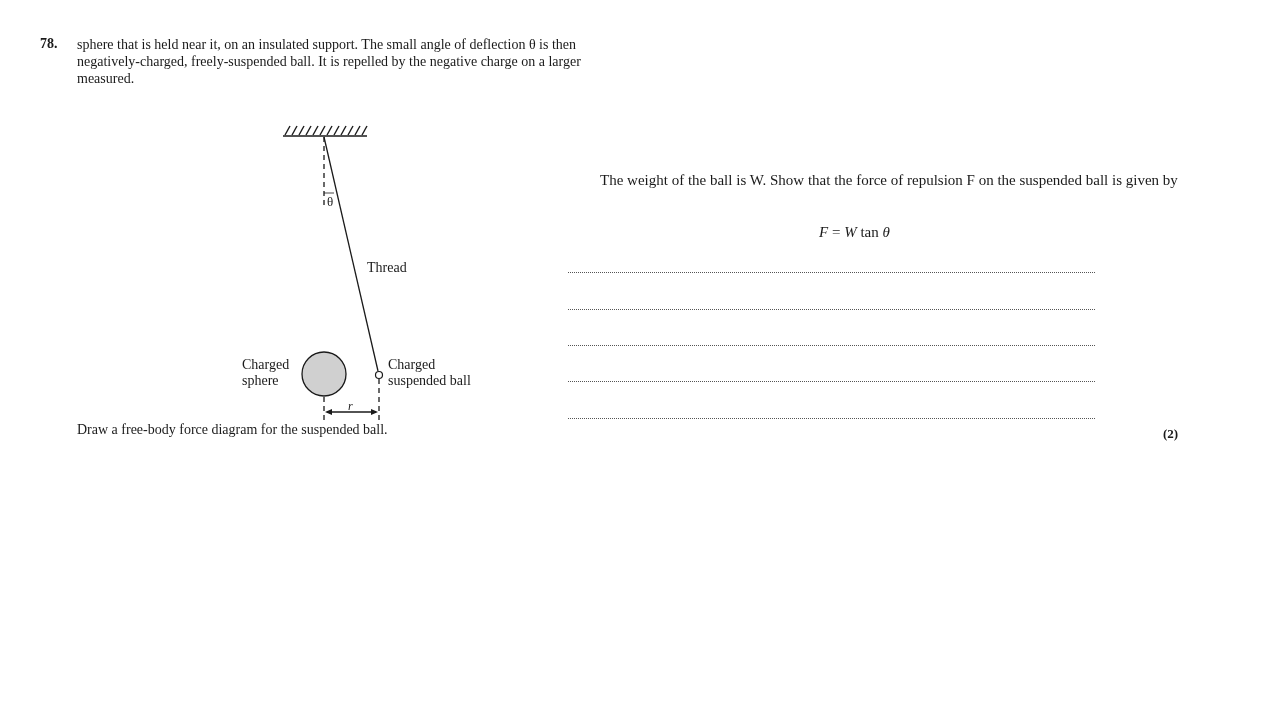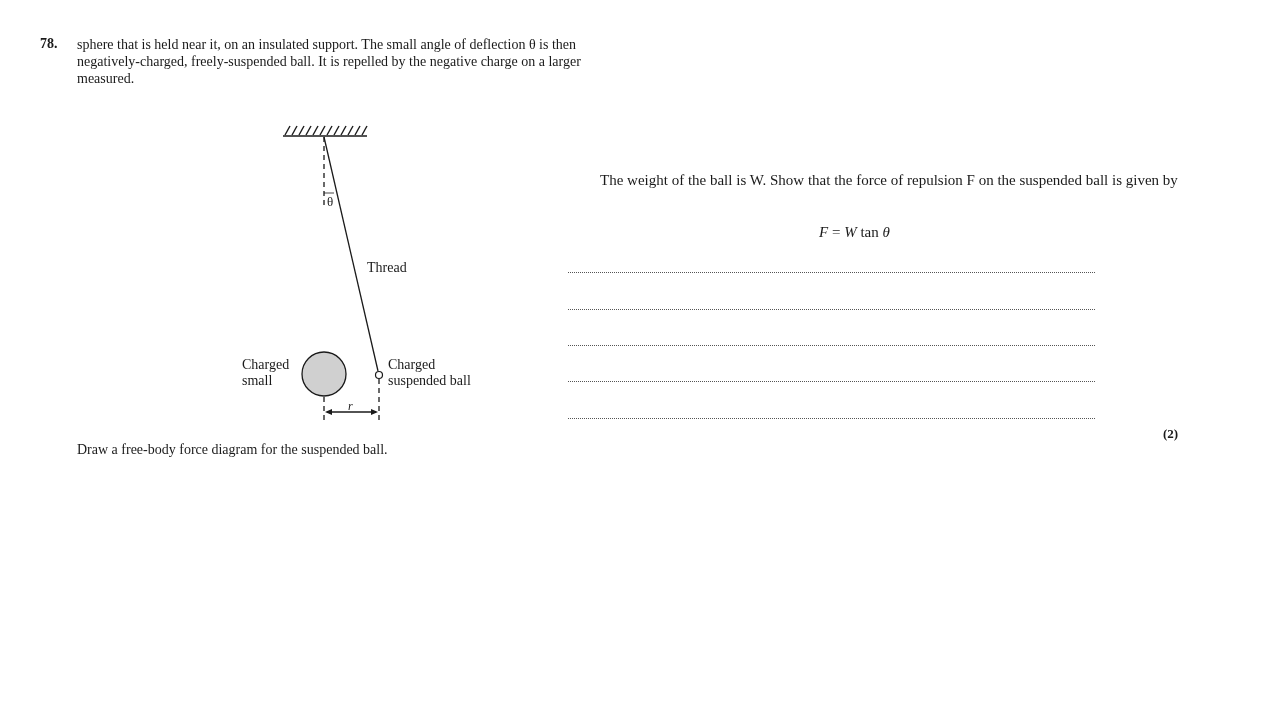--- a/index.html
+++ b/index.html
@@ -71,21 +71,21 @@
     .marks {
       position: absolute;
       left: 1163px;
       top: 426px;
       font-size: 13px;
       font-weight: bold;
     }
     .draw-instr {
       position: absolute;
       left: 77px;
-      top: 442px;
+      top: 422px;
       font-size: 14px;
       white-space: nowrap;
     }
   </style>
 </head>
 <body>
 
 <div class="qnum">78.</div>
 
 <div class="intro">
@@ -126,21 +126,21 @@
     <line x1="94" y1="282" x2="94" y2="306" stroke="#1a1a1a" stroke-width="1.3" stroke-dasharray="5,4"></line>
     <line x1="149" y1="264" x2="149" y2="306" stroke="#1a1a1a" stroke-width="1.3" stroke-dasharray="5,4"></line>
 
     <line x1="97" y1="297" x2="146" y2="297" stroke="#1a1a1a" stroke-width="1.3"></line>
     <polygon points="95,297 102,294 102,300" fill="#1a1a1a"></polygon>
     <polygon points="148,297 141,294 141,300" fill="#1a1a1a"></polygon>
   </svg>
   <span class="lbl" style="left:97px; top:79px; font-size:13px;">θ</span>
   <span class="lbl" style="left:137px; top:145px;">Thread</span>
   <span class="lbl" style="left:12px; top:242px;">Charged</span>
-  <span class="lbl" style="left:12px; top:258px;">small</span>
+  <span class="lbl" style="left:12px; top:258px;">sphere</span>
   <span class="lbl" style="left:158px; top:242px;">Charged</span>
   <span class="lbl" style="left:158px; top:258px;">suspended ball</span>
   <span class="lbl" style="left:118px; top:283px; font-style:italic; font-size:12px;">r</span>
 </div>
 
 <div class="prompt">The weight of the ball is W. Show that the force of repulsion F on the suspended ball is given by</div>
 
 <div class="equation">
   <i>F</i><span> = </span><i>W</i><span> tan </span><i>θ</i>
 </div>

